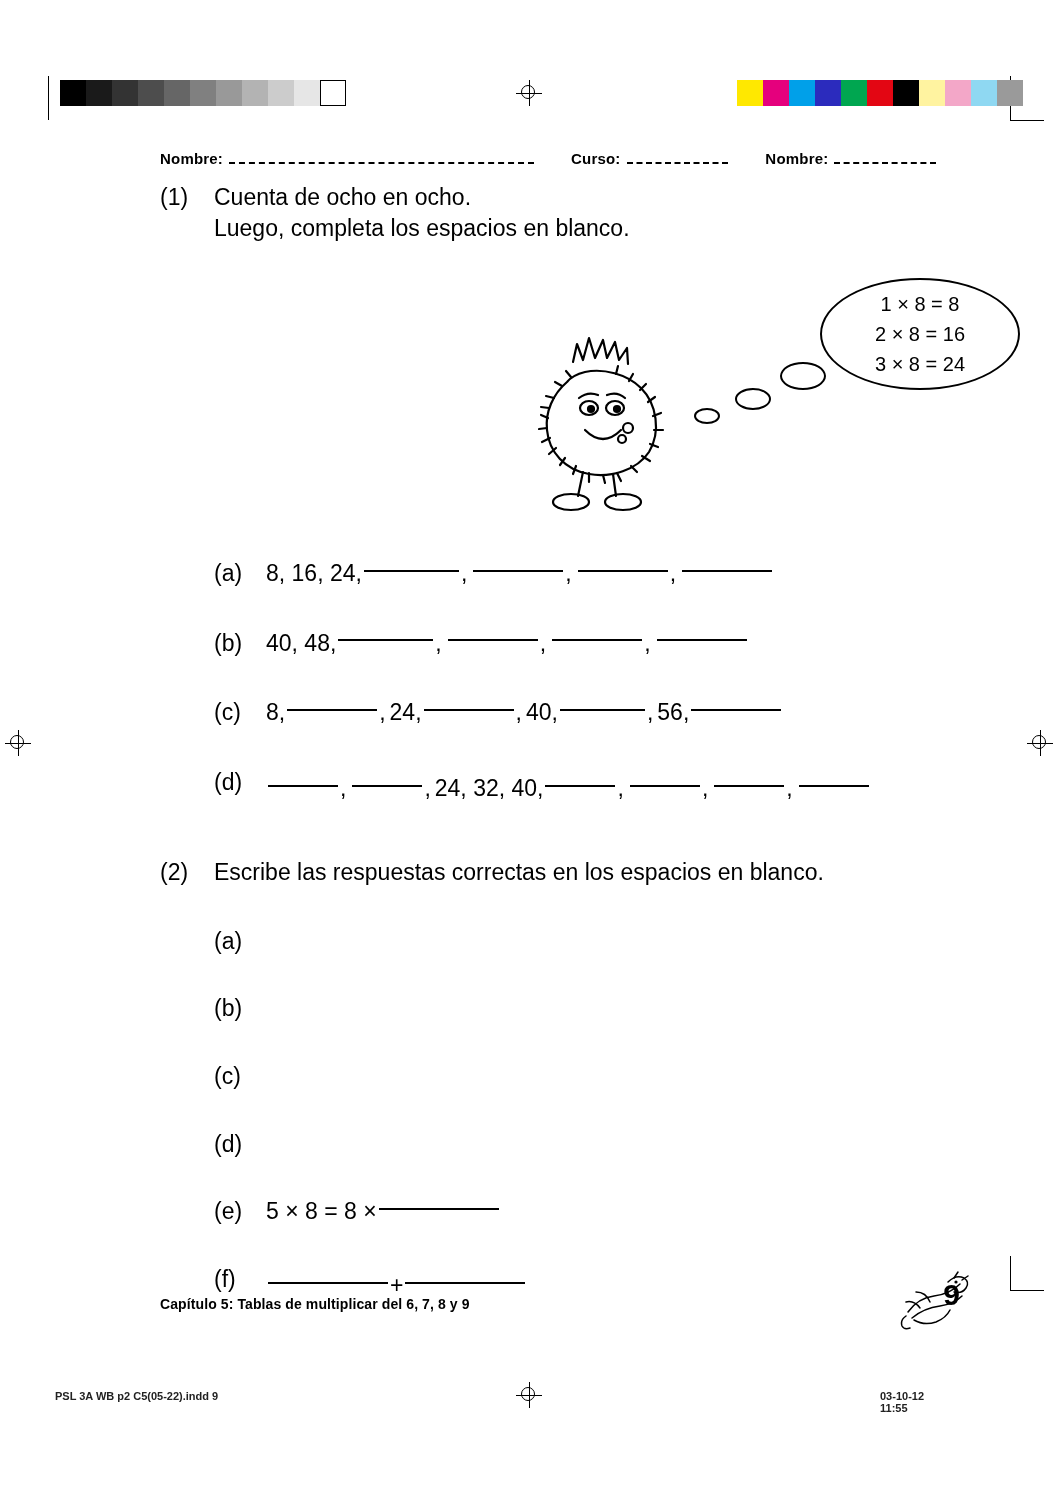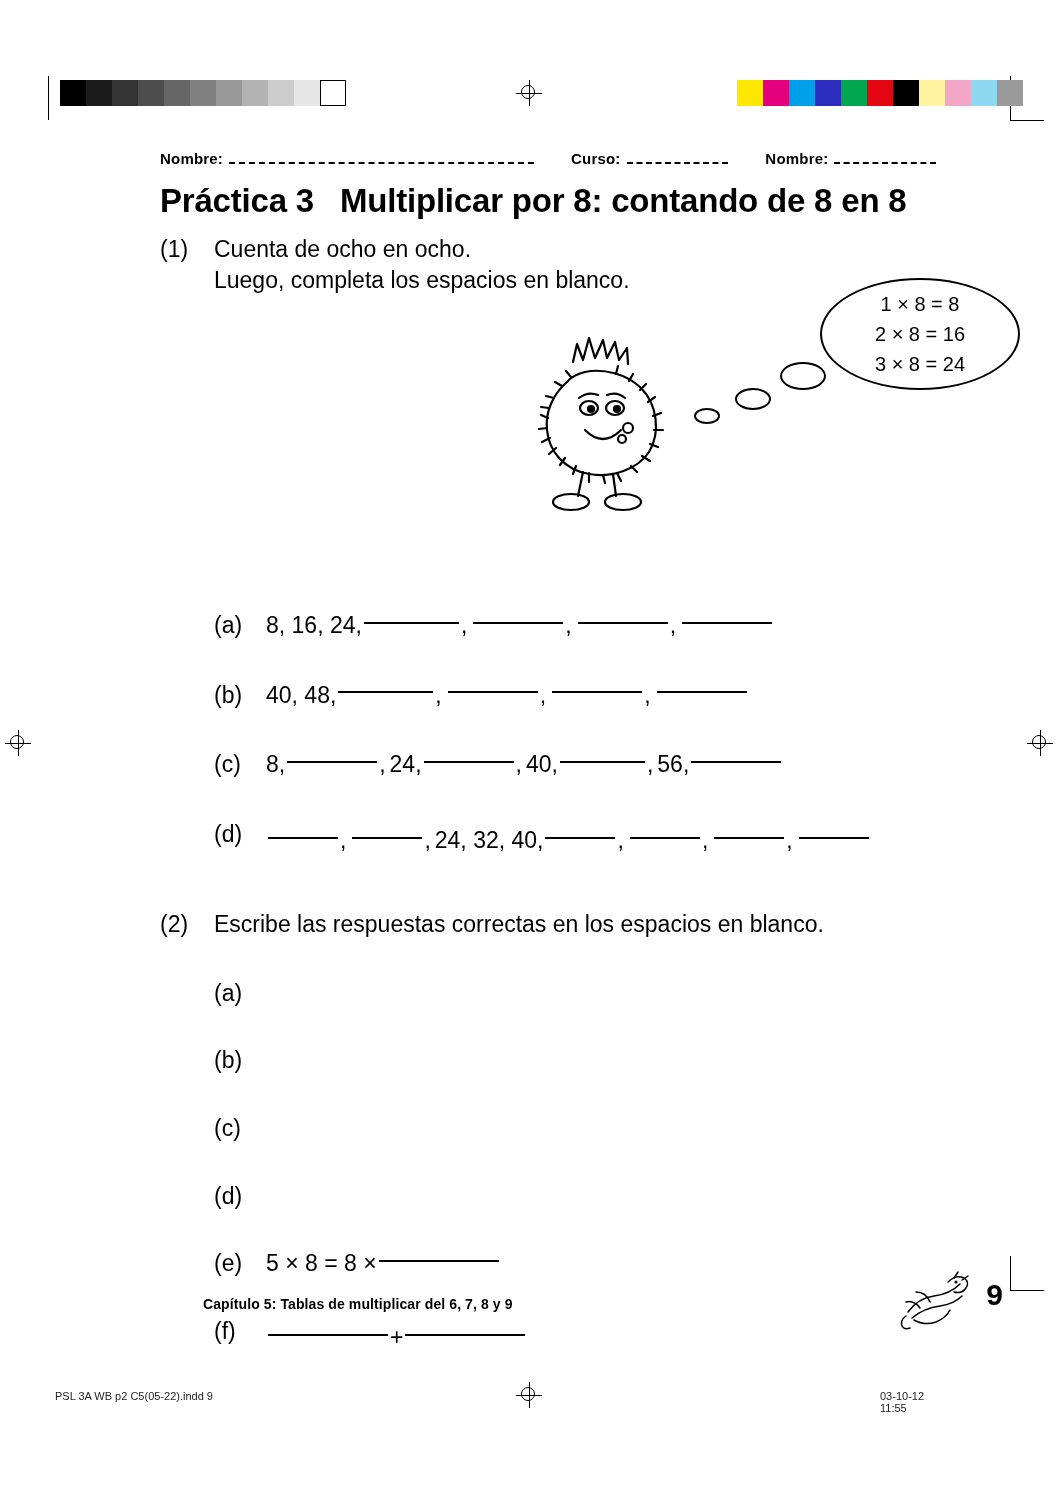--- a/index.html
+++ b/index.html
@@ -187,21 +187,20 @@
 
   
   .footer {
     position: absolute;
     left: 160px;
     top: 1278px;
     width: 800px;
     display: flex;
     align-items: flex-end;
     justify-content: space-between;
-    margin-left: 43px;
   }
   .chapter {
     font-size: 14px;
     font-weight: bold;
     letter-spacing: .1px;
   }
   .pageno {
     font-size: 30px;
     font-weight: bold;
   }
@@ -211,20 +210,21 @@
     top: 1268px;
     width: 90px;
     height: 62px;
   }
 
   .printinfo {
     position: absolute;
     font-size: 11px;
     color: #222;
     font-family: "Liberation Sans", sans-serif;
+    font-weight: bold;
   }
   .pi-left { left: 55px; top: 1390px; }
   .pi-right { left: 880px; top: 1390px; }
 </style>
 </head>
 <body>
 
 <div class="page">
 
   <div class="crop-line" style="left:48px; top:76px; width:1px; height:44px;"></div>
@@ -282,23 +282,20 @@
       <span class="lbl">Nombre:</span>
       <span class="dashline dash-name"></span>
       <span class="sp-lg"></span>
       <span class="lbl">Curso:</span>
       <span class="dashline dash-curso"></span>
       <span class="sp-lg"></span>
       <span class="lbl">Nombre:</span>
       <span class="dashline dash-fecha"></span>
     </div>
 
-    <h1 class="title">
-      <span>Práctica 3</span><span class="gap"></span><span>Multiplicar por 8: contando de 8 en 8</span>
-    </h1>
 
     <div class="q" style="min-height:40px;">
       <span class="q-num">(1)</span>
       <div class="q-body">
         <div>Cuenta de ocho en ocho.</div>
         <div>Luego, completa los espacios en blanco.</div>
       </div>
     </div>
 
     <div class="bubble">

